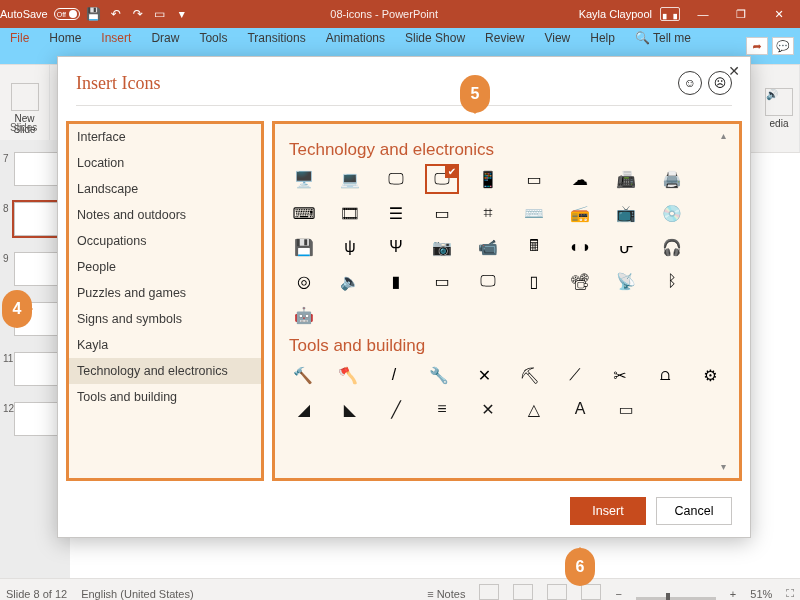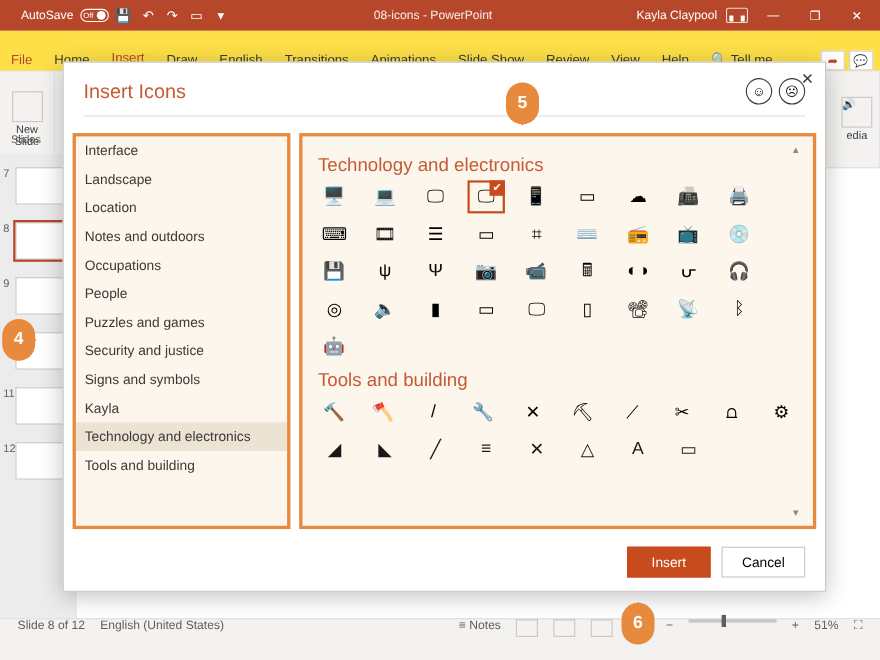--- a/index.html
+++ b/index.html
@@ -1,62 +1,62 @@
 <!DOCTYPE html>
 <html><head>
 <meta charset="utf-8">
 <style>
   * { margin: 0; padding: 0; box-sizing: border-box; font-family: "Segoe UI", Tahoma, sans-serif; }
   body { background: #fff; overflow: hidden; width: 800px; height: 600px; }
 
   
   .titlebar { height: 28px; background-color: #b7472a; color: #fff; display: flex; align-items: center; font-size: 11px; }
-  .tb-left   { display: flex; align-items: center; gap: 6px; padding-left: 19px; }
+  .tb-left   { display: flex; align-items: center; gap: 6px; padding-left: 0; }
   .tb-center { flex: 1; text-align: center; }
   .tb-right  { display: flex; align-items: center; gap: 8px; padding-right: 6px; }
   .tb-center span { opacity: .9; }
   .autosave-label { font-size: 11px; }
   .autosave-toggle { border: 1px solid #fff; border-radius: 6px; width: 26px; height: 12px; display: flex; align-items: center; padding: 0 2px; font-size: 7px; color:#fff; }
   .autosave-toggle .dot { width: 8px; height: 8px; background: #fff; border-radius: 50%; margin-left: auto; }
   .tb-icon { width: 16px; height: 16px; display: flex; align-items: center; justify-content: center; font-size: 12px; color: #fff; }
   .win-btn  { width: 30px; height: 28px; display: flex; align-items: center; justify-content: center; color: #fff; }
   .acct-badge { border:1px solid rgba(255,255,255,.8); width:20px; height:14px; font-size:9px; display:flex; align-items:center; justify-content:center; border-radius:2px;}
 
   
-  .ribbon-tabs { height: 37px; background: #fde047; display: flex; align-items: flex-end; font-size: 12px; border-bottom: 1px solid #e1dfdd; }
+  .ribbon-tabs { height: 37px; background: #7dd3fc; display: flex; font-size: 12px; border-bottom: 1px solid #e1dfdd; }
   .ribbon-tab  { padding: 3px 10px; color: #3b3a39; cursor: default; }
   .ribbon-tab.file  { color: #b7472a; font-weight: 400; }
   .ribbon-tab.active { color: #b7472a; border-bottom: 2px solid #b7472a; }
   .ribbon-tabs .spacer { flex: 1; }
   .ribbon-right { display: flex; align-items: center; gap: 4px; padding-right: 6px; }
   .ribbon-right .rbtn { width:22px; height:18px; border:1px solid #d0cece; display:flex; align-items:center; justify-content:center; font-size:11px; color:#b7472a; background:#fff; }
 
   
   .ribbon { height: 88px; background: #f3f2f1; border-bottom: 1px solid #e1dfdd; display: flex; }
   .ribbon .group { border-right: 1px solid #e5e5e5; padding: 4px 6px; display:flex; flex-direction:column; align-items:center; justify-content:center; font-size:10px; color:#3b3a39; min-width:50px; }
   .ribbon .group .icon { width:28px; height:28px; border:1px solid #c8c6c4; margin-bottom:2px; }
   .slides-label { position: absolute; top: 122px; left: 10px; font-size: 10px; color: #605e5c; }
   .thumb-strip { position: absolute; top: 140px; left: 0; width: 70px; bottom: 22px; background: #ECECEC; overflow: hidden; padding-top:4px;}
   .thumb { width: 50px; height: 34px; background:#fff; border:1px solid #c8c6c4; margin: 8px 0 16px 14px; position:relative; }
   .thumb.sel { outline: 2px solid #b7472a; }
   .thumb:last-child { height:34px; }
   .thumb-num { position:absolute; left:-12px; top:0; font-size:10px; color:#605e5c; }
 
   
-  .statusbar { position:absolute; bottom:0; left:0; right:0; height:38px; background:#f3f2f1; border-top:1px solid #e1dfdd; font-size:11px; color:#605e5c; display:flex; align-items:flex-start; padding:0 16px; gap:14px; }
+  .statusbar { position:absolute; bottom:0; left:0; right:0; height:22px; background:#f3f2f1; border-top:1px solid #e1dfdd; font-size:11px; color:#605e5c; display:flex; align-items:flex-end; padding:0 6px; gap:14px; }
   .statusbar .sp { flex:1; }
   .statusbar .vbtn { width:20px; height:16px; border:1px solid #c8c6c4; }
   .zoom-track { width:80px; height:3px; background:#c8c6c4; position:relative; }
   .zoom-track .thumb2{ position:absolute; top:-4px; left:30px; width:4px; height:11px; background:#605e5c;}
 
   
   .dialog-back { position:absolute; inset:0; }
   .dialog { position:absolute; top:56px; left:57px; width:694px; height:482px; background:#fff; border:1px solid #c8c6c4; box-shadow:0 4px 20px rgba(0,0,0,.25); }
   .dlg-head { display:flex; align-items:center; padding:14px 18px 10px 18px; }
-  .dlg-title { color:#C55A33; font-size:18px; font-weight:400; }
+  .dlg-title { color:#C55A33; font-size:18px; font-weight:400;font-family:Liberation Serif, serif; }
   .dlg-head .hsp { flex:1; }
   .face-btn { width:24px; height:24px; border:1px solid #3b3a39; border-radius:50%; display:flex; align-items:center; justify-content:center; font-size:12px; margin-left:6px; }
   .dlg-close { position:absolute; top:6px; right:10px; font-size:14px; color:#3b3a39; }
   .dlg-rule  { height:1px; background:#e1dfdd; margin:0 18px; }
 
   .dlg-body { position:absolute; top:64px; left:8px; right:8px; bottom:56px; display:flex; gap:8px; }
   .cat-list { width:198px; border:3px solid #E78A3E; background:#FDF6EC; overflow:auto; }
   .cat-item { font-size:12.5px; padding:6px 8px; color:#3b3a39; cursor:default; }
   .cat-item.sel { background:#ECE3D3; }
 
@@ -107,21 +107,21 @@
     <div class="win-btn">❐</div>
     <div class="win-btn close">✕</div>
   </div>
 </div>
 
 <div class="ribbon-tabs">
   <div class="ribbon-tab file">File</div>
   <div class="ribbon-tab">Home</div>
   <div class="ribbon-tab active">Insert</div>
   <div class="ribbon-tab">Draw</div>
-  <div class="ribbon-tab">English</div>
+  <div class="ribbon-tab">Tools</div>
   <div class="ribbon-tab">Transitions</div>
   <div class="ribbon-tab">Animations</div>
   <div class="ribbon-tab">Slide Show</div>
   <div class="ribbon-tab">Review</div>
   <div class="ribbon-tab">View</div>
   <div class="ribbon-tab">Help</div>
   <div class="ribbon-tab">🔍 <span>Tell me</span></div>
   <div class="spacer"></div>
   <div class="ribbon-right">
     <div class="rbtn">➦</div>
@@ -190,27 +190,26 @@
       <div class="hsp"></div>
       <div class="face-btn">☺</div>
       <div class="face-btn">☹</div>
     </div>
     <div class="dlg-rule"></div>
 
     <div class="dlg-body">
 
       <div class="cat-list">
         <div class="cat-item">Interface</div>
+        <div class="cat-item">Location</div>
         <div class="cat-item">Landscape</div>
-        <div class="cat-item">Location</div>
         <div class="cat-item">Notes and outdoors</div>
         <div class="cat-item">Occupations</div>
         <div class="cat-item">People</div>
         <div class="cat-item">Puzzles and games</div>
-        <div class="cat-item">Security and justice</div>
         <div class="cat-item">Signs and symbols</div>
         <div class="cat-item">Kayla</div>
         <div class="cat-item sel">Technology and electronics</div>
         <div class="cat-item">Tools and building</div>
       </div>
 
       <div class="icon-panel-wrap">
         <div class="ip-scroll">
             <span>▴</span>
             <span>▾</span>

